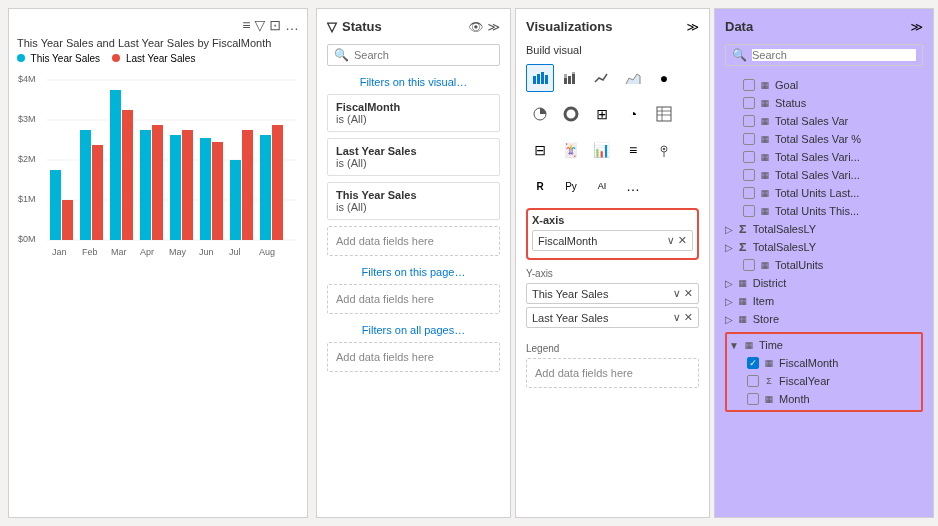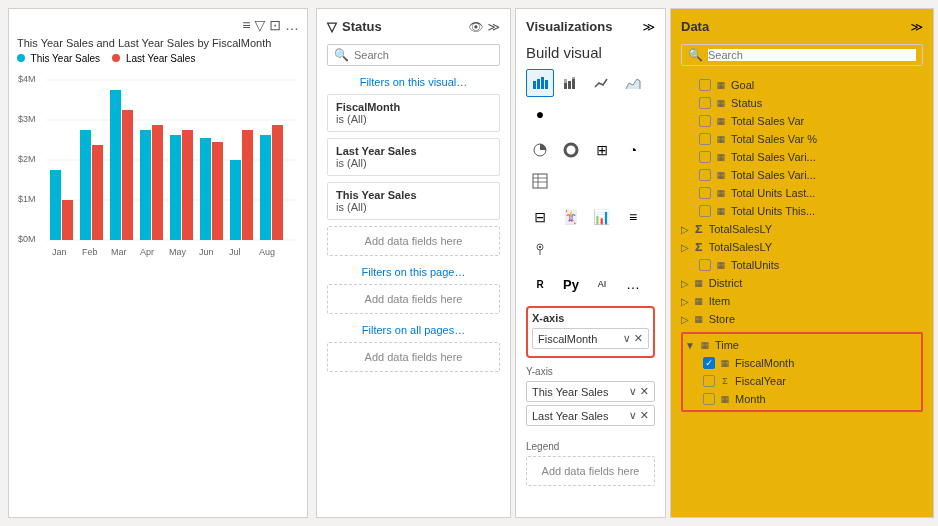--- a/index.html
+++ b/index.html
@@ -111,39 +111,39 @@
       padding: 6px 8px;
       margin-bottom: 6px;
       font-size: 11px;
     }
     .filter-card-title { font-weight: 600; color: #333; }
     .filter-card-sub { color: #555; }
     .add-fields-btn {
       border: 1px dashed #ccc;
       border-radius: 2px;
       padding: 8px;
-      text-align: center;
+      text-align: left;
       font-size: 11px;
       color: #888;
       cursor: pointer;
       margin-bottom: 10px;
     }
 
     
     .viz-panel {
-      width: 151px;
+      width: 195px;
       background: #fff;
       border: 1px solid #d0d0d0;
       margin: 8px 0 8px 4px;
       padding: 10px;
       flex-shrink: 0;
       overflow-y: auto;
     }
     .viz-build-label {
-      font-size: 15px;
+      font-size: 11px;
       color: #333;
       margin-bottom: 8px;
     }
     .viz-icons-row {
       display: flex;
       flex-wrap: wrap;
       gap: 3px;
       margin-bottom: 8px;
     }
     .viz-icon-btn {
@@ -190,21 +190,21 @@
     .axis-label-highlight {
       font-size: 11px;
       font-weight: 600;
       color: #333;
       margin-bottom: 4px;
     }
 
     
     .data-panel {
       flex: 1;
-      background: #eab308;
+      background: #c4b5fd;
       border: 1px solid #d0d0d0;
       margin: 8px 4px 8px 4px;
       padding: 10px;
       overflow-y: auto;
     }
     .data-panel-header {
       display: flex;
       justify-content: space-between;
       align-items: center;
       margin-bottom: 10px;
@@ -455,21 +455,21 @@
     <div class="viz-icon-btn">
       <svg width="16" height="16" viewBox="0 0 16 16">
           <circle cx="8" cy="7" r="3" fill="none" stroke="#555" stroke-width="1"></circle>
           <path d="M8,10 L8,15" stroke="#555" stroke-width="1"></path>
           <circle cx="8" cy="7" r="1.2" fill="#555"></circle>
         </svg>
     </div>
   </div>
   <div class="viz-icons-row">
     <div class="viz-icon-btn" style="font-size:10px;font-weight:bold">R</div>
-    <div class="viz-icon-btn" style="font-size:13px;font-weight:bold">Py</div>
+    <div class="viz-icon-btn" style="font-size:10px;font-weight:normal">Py</div>
     <div class="viz-icon-btn" style="font-size:9px">AI</div>
     <div class="viz-icon-btn">…</div>
   </div>
 
   <div class="axis-box-highlighted">
     <div class="axis-label-highlight">X-axis</div>
     <div class="viz-field-row">
       <span class="viz-field-text">FiscalMonth</span>
       <div class="viz-field-icons">
         <span>∨</span>

